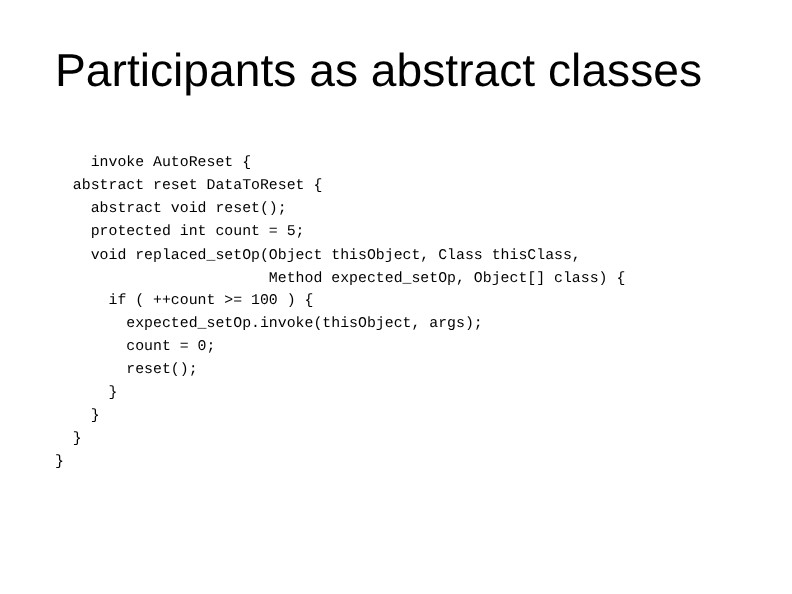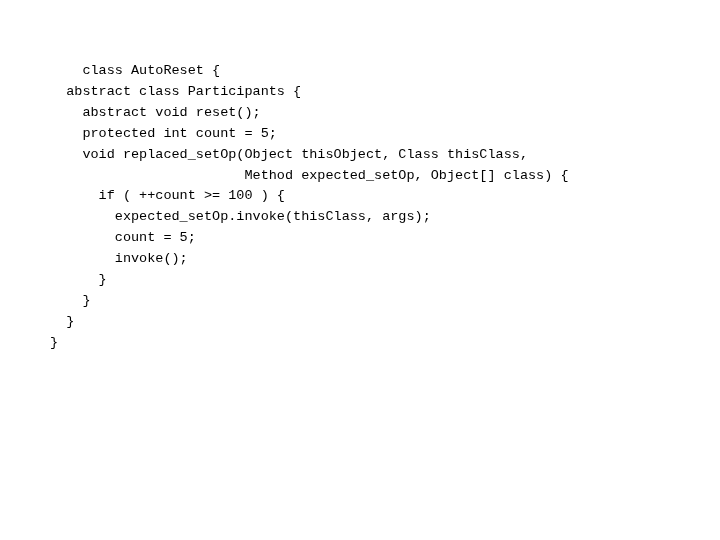--- a/index.html
+++ b/index.html
@@ -38,29 +38,30 @@
       font-size: 13.5px;
       color: #000000;
       line-height: 1.55;
       white-space: pre;
     }
   </style>
 </head>
 <body>
 
 <div class="slide">
+  <h1 class="title">Participants as abstract classes</h1>
   <div class="code-block">
-    <span>class AutoReset {</span>
-<span>  abstract class Participants {</span>
+    <span>invoke AutoReset {</span>
+<span>  abstract reset DataToReset {</span>
 <span>    abstract void reset();</span>
 <span>    protected int count = 5;</span>
 <span>    void replaced_setOp(Object thisObject, Class thisClass,</span>
 <span>                        Method expected_setOp, Object[] class) {</span>
 <span>      if ( ++count &gt;= 100 ) {</span>
-<span>        expected_setOp.invoke(thisClass, args);</span>
-<span>        count = 5;</span>
-<span>        invoke();</span>
+<span>        expected_setOp.invoke(thisObject, args);</span>
+<span>        count = 0;</span>
+<span>        reset();</span>
 <span>      }</span>
 <span>    }</span>
 <span>  }</span>
 <span>}</span>
   </div>
 </div>
 
 </body></html>

